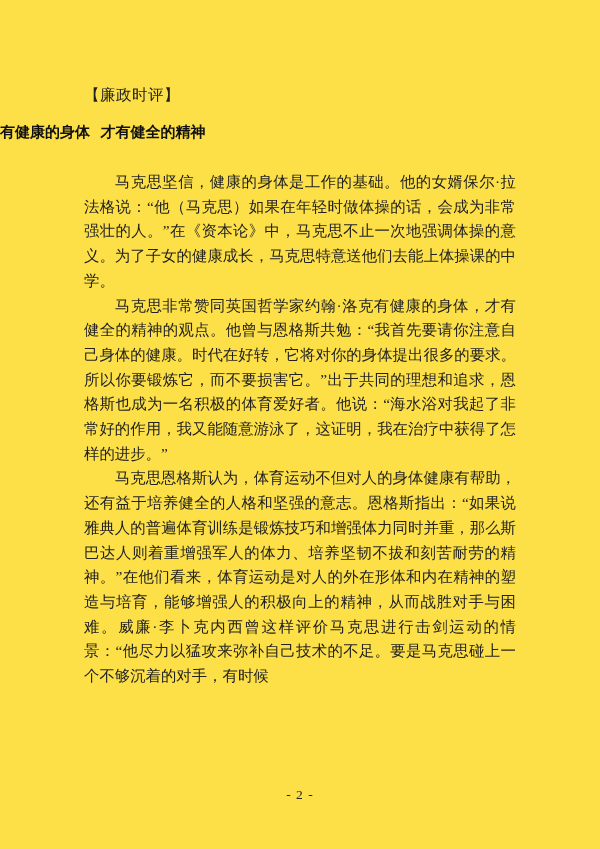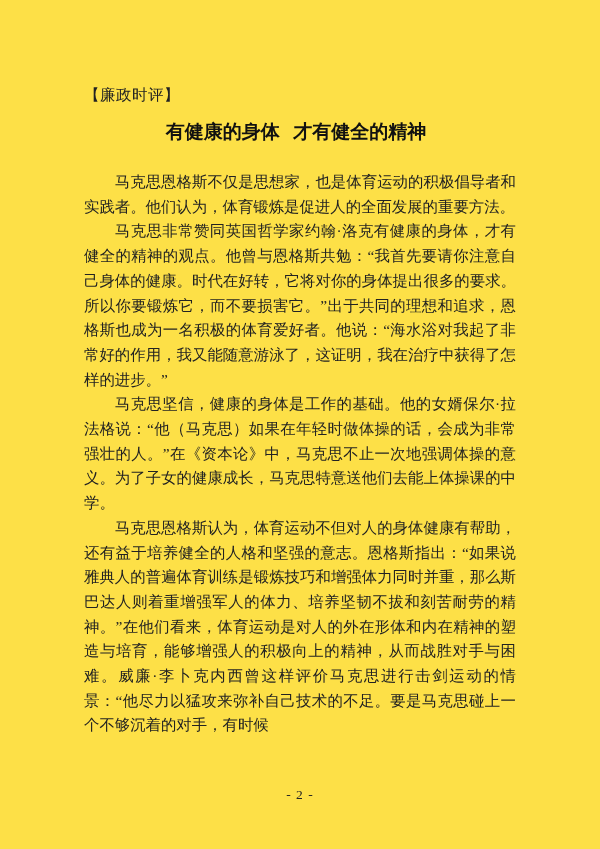--- a/index.html
+++ b/index.html
@@ -25,22 +25,21 @@
     line-height: 20px;
     letter-spacing: 0.5px;
     color: #222222;
   }
   .article-title {
     position: absolute;
     left: 0;
     right: 8px;
     top: 119px;
     margin: 0;
-    text-align: center;
-    font-size: 19px;
+    font-size: 15px;
     line-height: 26px;
     font-weight: bold;
     word-spacing: 0.45em;
     color: #111111;
   }
   .article-body {
     position: absolute;
     left: 84px;
     top: 170px;
     width: 432px;
@@ -70,21 +69,20 @@
 </head>
 <body>
 
 <div class="page">
 
   <div class="section-tag">【廉政时评】</div>
 
   <h1 class="article-title">有健康的身体 才有健全的精神</h1>
 
   <div class="article-body">
-    <p>马克思恩格斯不仅是思想家，也是体育运动的积极倡导者和实践者。他们认为，体育锻炼是促进人的全面发展的重要方法。</p>
+    <p>马克思坚信，健康的身体是工作的基础。他的女婿保尔·拉法格说：“他（马克思）如果在年轻时做体操的话，会成为非常强壮的人。”在《资本论》中，马克思不止一次地强调体操的意义。为了子女的健康成长，马克思特意送他们去能上体操课的中学。</p>
     <p>马克思非常赞同英国哲学家约翰·洛克有健康的身体，才有健全的精神的观点。他曾与恩格斯共勉：“我首先要请你注意自己身体的健康。时代在好转，它将对你的身体提出很多的要求。所以你要锻炼它，而不要损害它。”出于共同的理想和追求，恩格斯也成为一名积极的体育爱好者。他说：“海水浴对我起了非常好的作用，我又能随意游泳了，这证明，我在治疗中获得了怎样的进步。”</p>
-    <p>马克思坚信，健康的身体是工作的基础。他的女婿保尔·拉法格说：“他（马克思）如果在年轻时做体操的话，会成为非常强壮的人。”在《资本论》中，马克思不止一次地强调体操的意义。为了子女的健康成长，马克思特意送他们去能上体操课的中学。</p>
     <p>马克思恩格斯认为，体育运动不但对人的身体健康有帮助，还有益于培养健全的人格和坚强的意志。恩格斯指出：“如果说雅典人的普遍体育训练是锻炼技巧和增强体力同时并重，那么斯巴达人则着重增强军人的体力、培养坚韧不拔和刻苦耐劳的精神。”在他们看来，体育运动是对人的外在形体和内在精神的塑造与培育，能够增强人的积极向上的精神，从而战胜对手与困难。威廉·李卜克内西曾这样评价马克思进行击剑运动的情景：“他尽力以猛攻来弥补自己技术的不足。要是马克思碰上一个不够沉着的对手，有时候</p>
   </div>
 
   <div class="page-footer">- 2 -</div>
 
 </div>
 
 </body></html>

